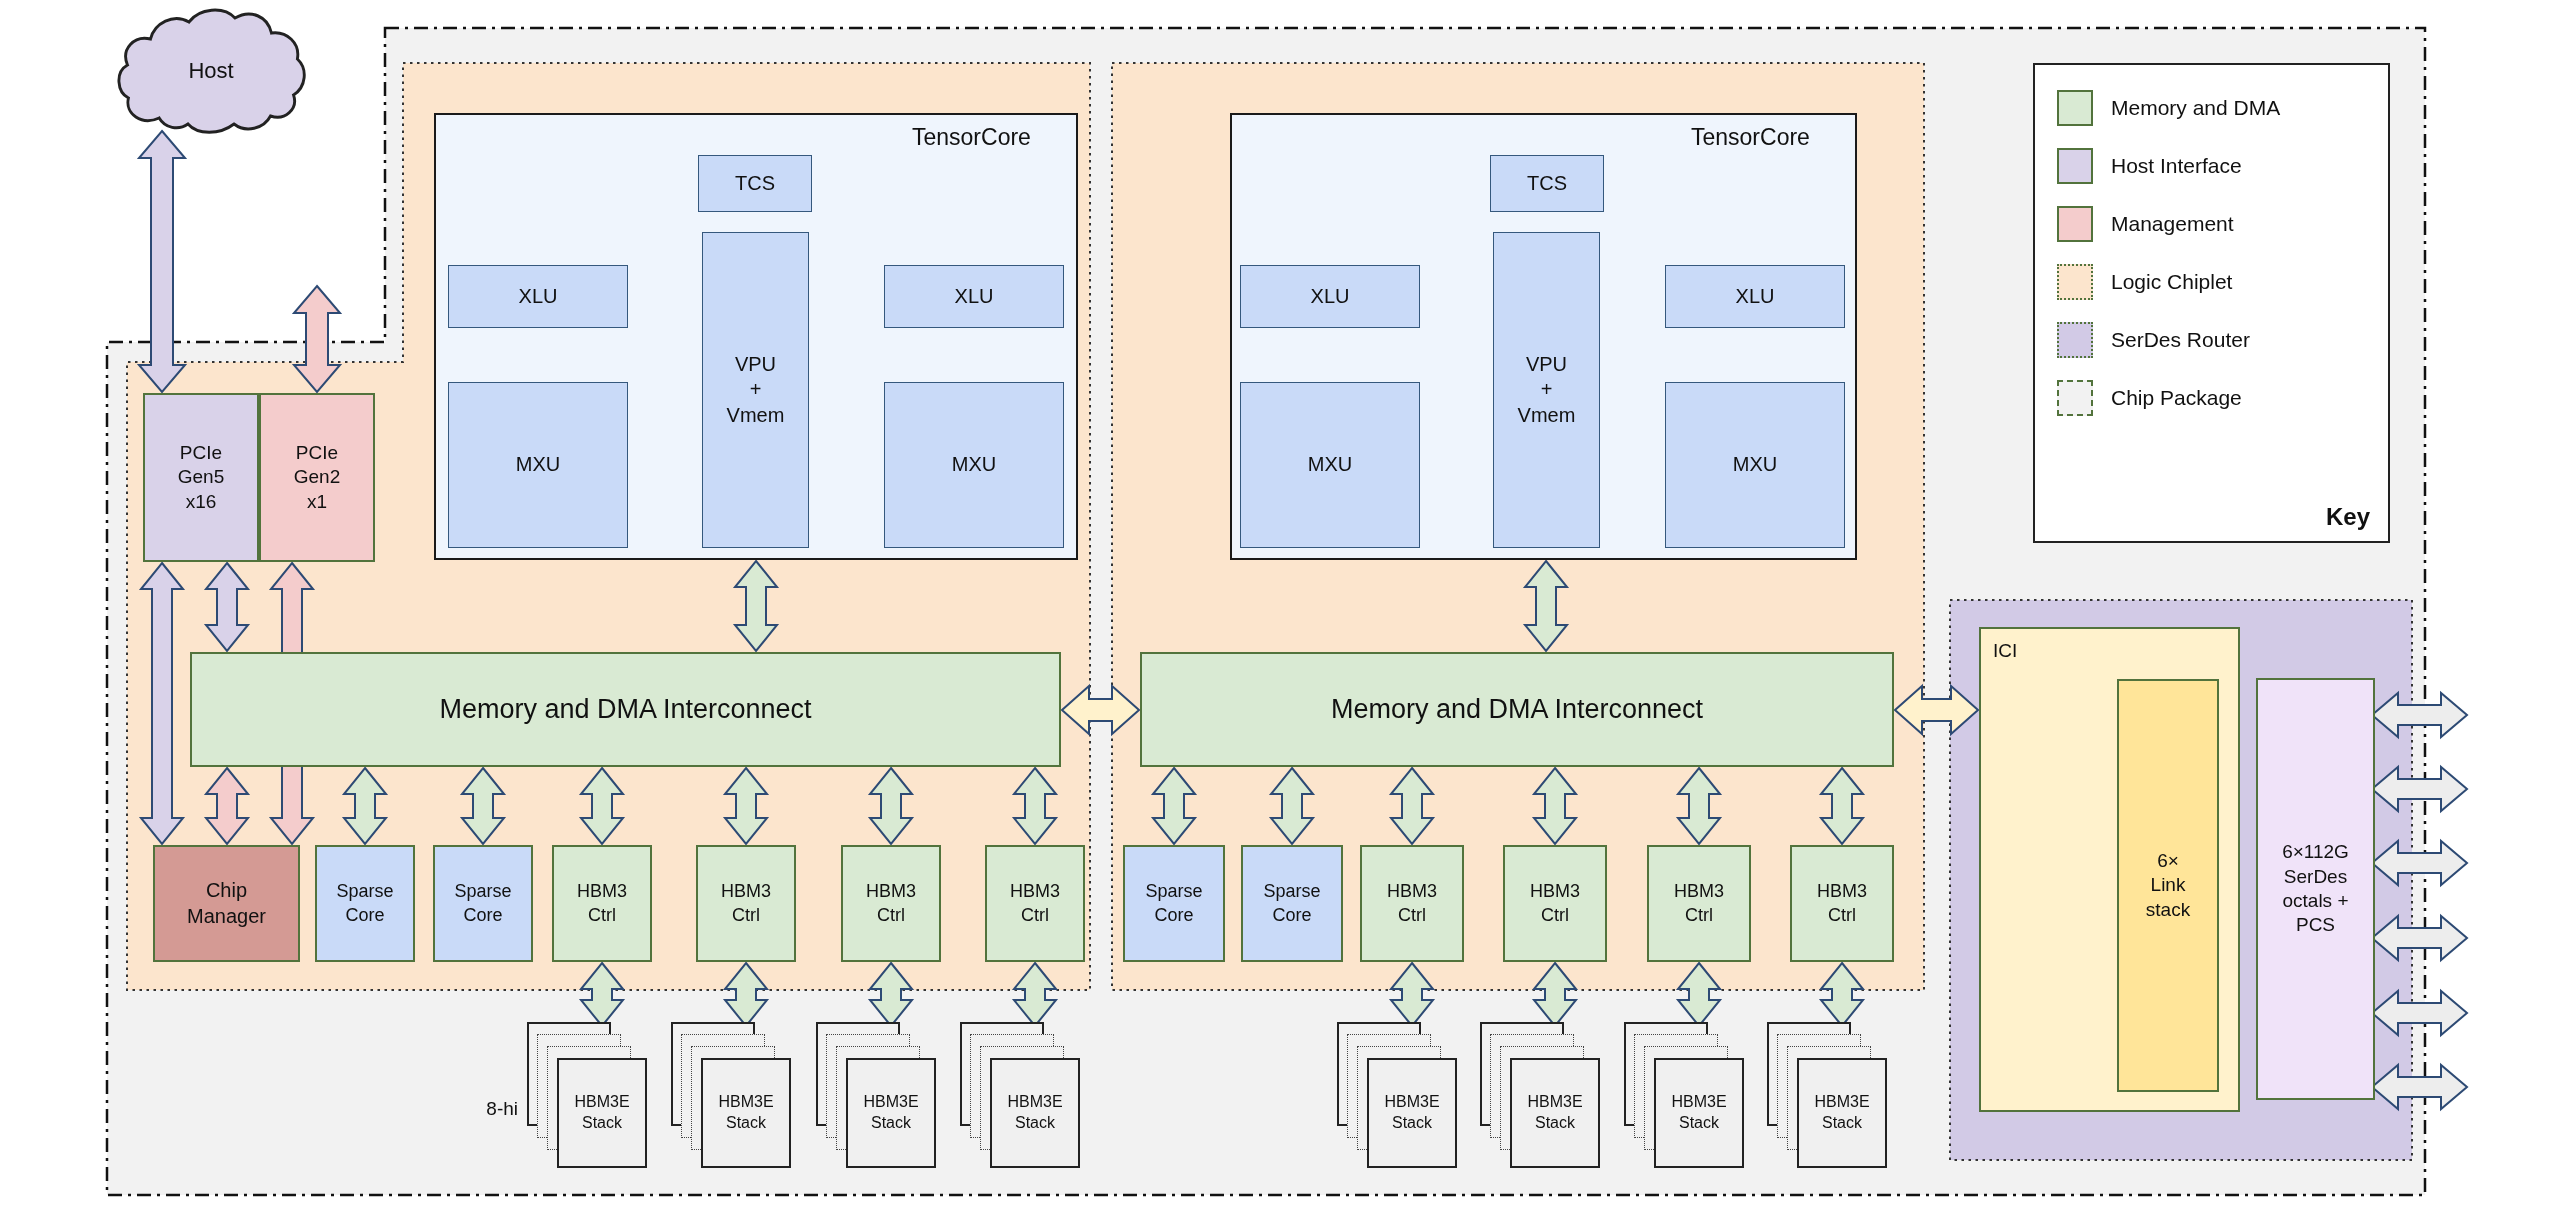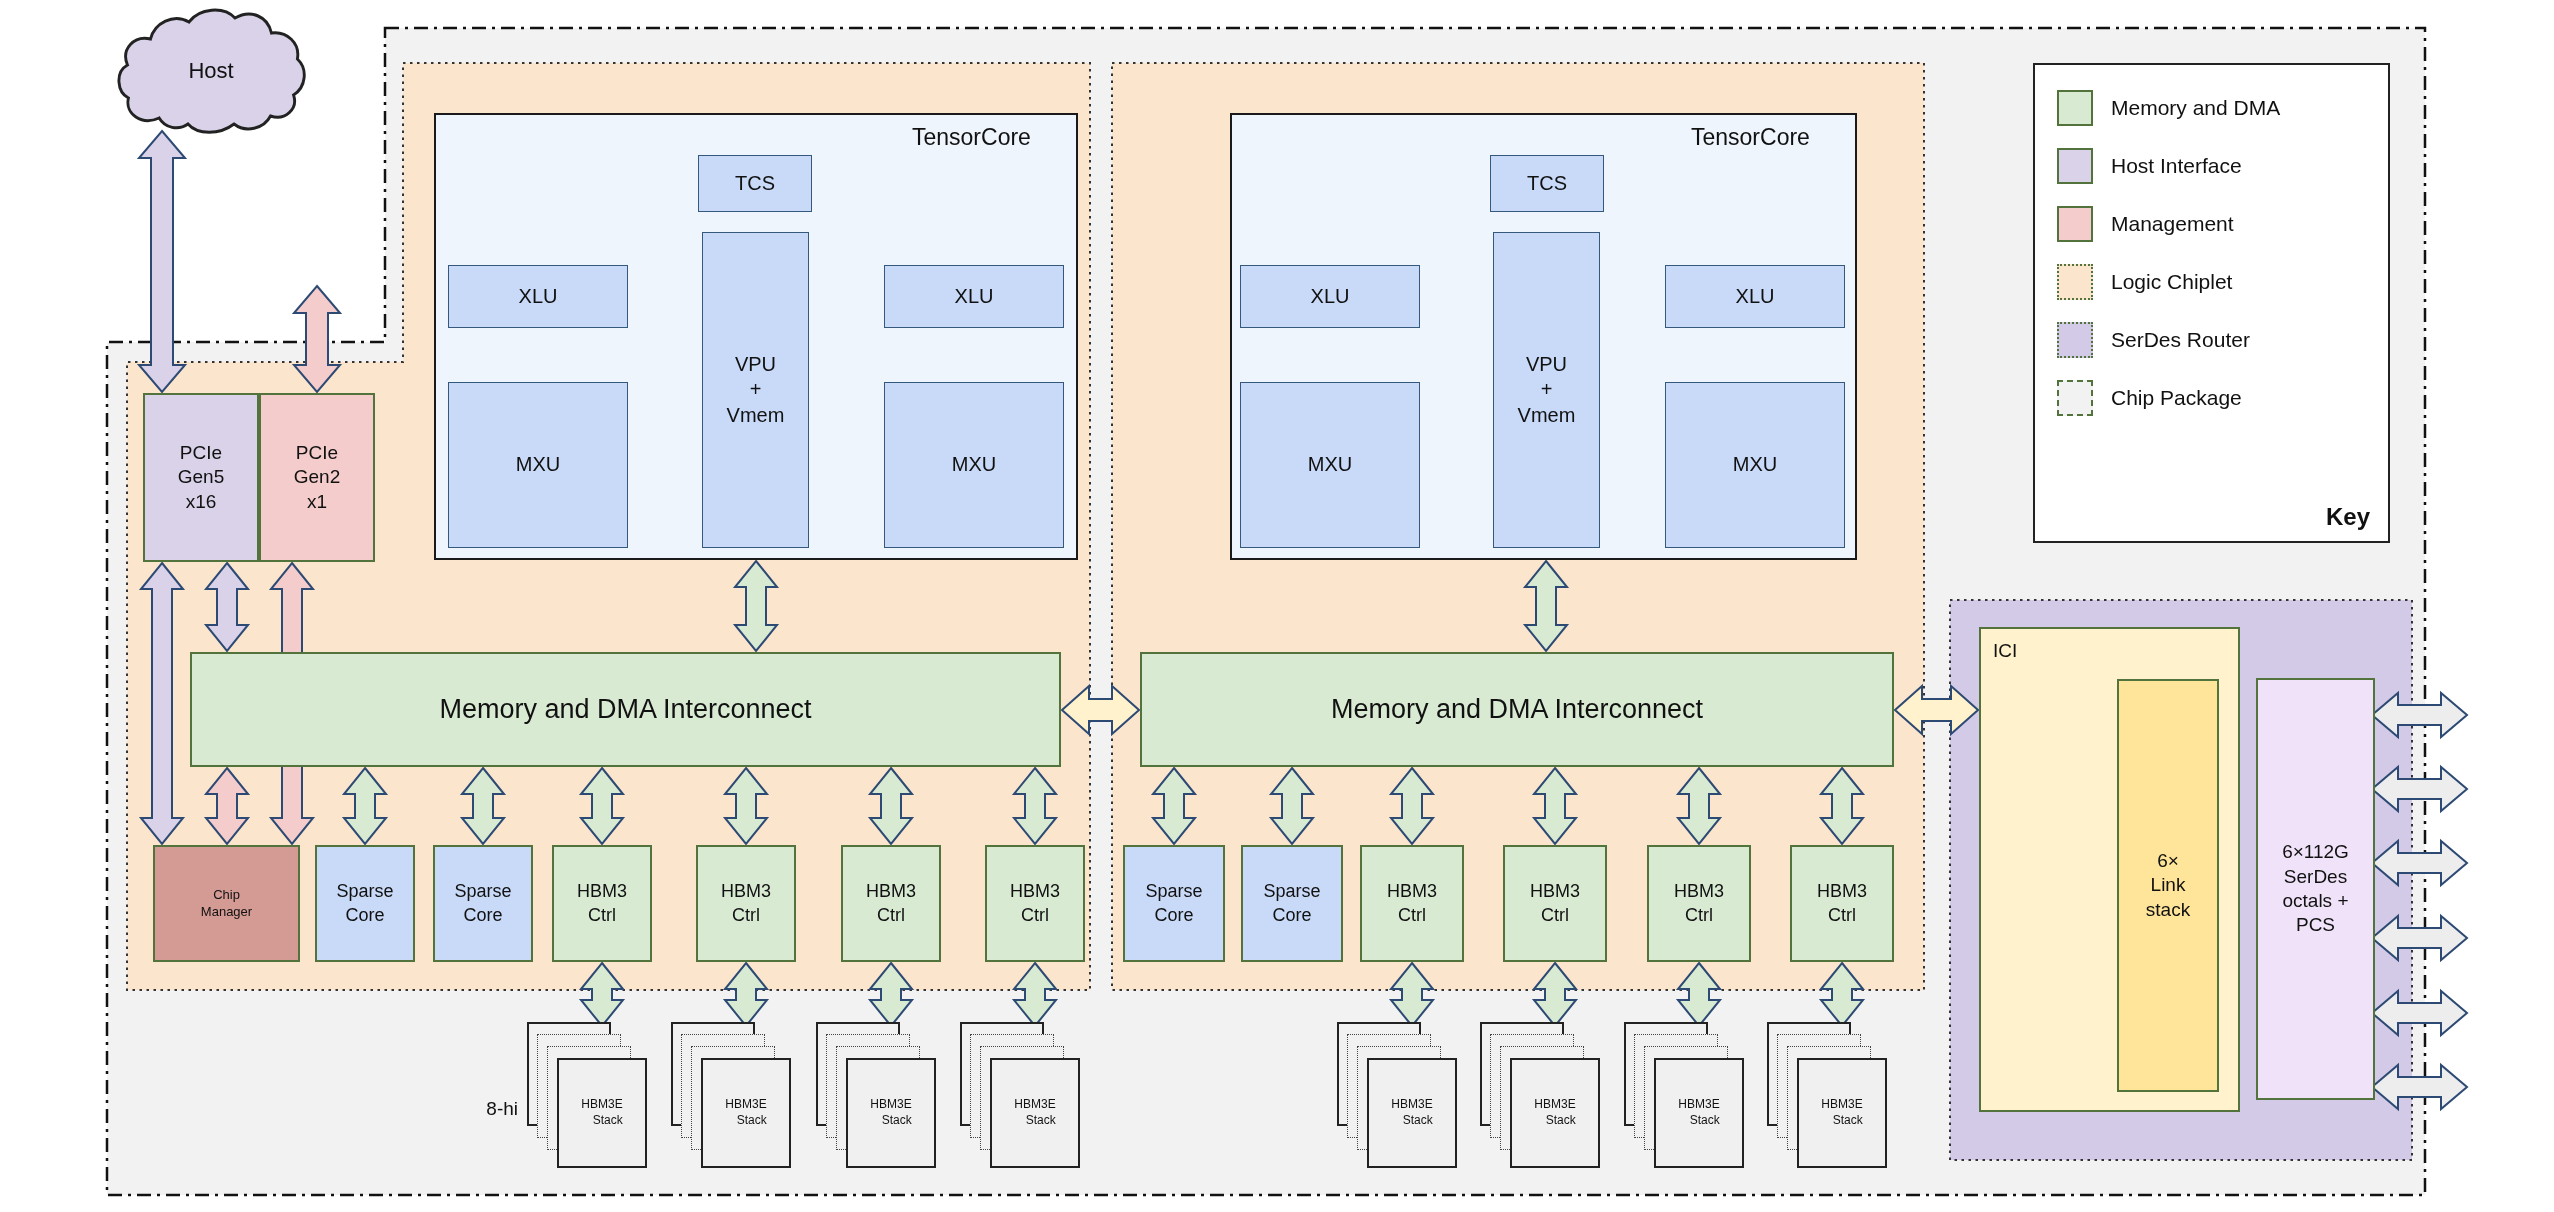--- a/index.html
+++ b/index.html
@@ -31,22 +31,22 @@
   .bar-label{font-size:27px;}
   .cloud{position:absolute;z-index:10;display:flex;align-items:center;justify-content:center;}
   .cloud svg{position:absolute;left:0;top:0;width:100%;height:100%;}
   .cloud span{position:relative;z-index:2;font-size:22px;}
   .stack-group{position:absolute;width:122px;height:148px;z-index:10;}
   .stack-rect{position:absolute;box-sizing:border-box;background:#f1f1f1;}
   .stack-rect.s-solid{border:2px solid #222;}
   .stack-rect.s-dot{border:1.5px dotted #444;}
   .stack-front{
     position:absolute;box-sizing:border-box;background:#f0f0f0;border:2px solid #222;
-    display:flex;align-items:center;justify-content:center;text-align:right;
-    white-space:pre-line;font-size:12px;line-height:1.3;
+    display:flex;align-items:center;justify-content:center;text-align:center;
+    white-space:pre-line;font-size:16px;line-height:1.3;
   }
   .note{position:absolute;z-index:10;font-size:19px;}
   #legend{
     position:absolute;left:2033px;top:63px;width:357px;height:480px;
     background:#fff;border:2px solid #222;box-sizing:border-box;z-index:10;
     padding-top:14px;
   }
   .lg-row{display:flex;align-items:center;height:58px;padding-left:22px;}
   .lg-sw{width:36px;height:36px;box-sizing:border-box;border:2px solid #52733c;margin-right:18px;flex:0 0 auto;}
   .lg-sw.dotted{border-style:dotted;}
@@ -145,21 +145,21 @@
 +
 Vmem</div>
   <div class="box tc-inner" style="left:1240px;top:265px;width:180px;height:63px;font-size:20px;">XLU</div>
   <div class="box tc-inner" style="left:1665px;top:265px;width:180px;height:63px;font-size:20px;">XLU</div>
   <div class="box tc-inner" style="left:1240px;top:382px;width:180px;height:166px;font-size:20px;">MXU</div>
   <div class="box tc-inner" style="left:1665px;top:382px;width:180px;height:166px;font-size:20px;">MXU</div>
 
   <div class="box gb f-green bar-label" style="left:190px;top:652px;width:871px;height:115px;">Memory and DMA Interconnect</div>
   <div class="box gb f-green bar-label" style="left:1140px;top:652px;width:754px;height:115px;">Memory and DMA Interconnect</div>
 
-  <div class="box gb f-mgr" style="left:153px;top:845px;width:147px;height:117px;font-size:13px;">Chip
+  <div class="box gb f-mgr" style="left:153px;top:845px;width:147px;height:117px;font-size:20px;">Chip
 Manager</div>
   <div class="box gb f-blue" style="left:315px;top:845px;width:100px;height:117px;font-size:18px;">Sparse
 Core</div>
   <div class="box gb f-blue" style="left:433px;top:845px;width:100px;height:117px;font-size:18px;">Sparse
 Core</div>
   <div class="box gb f-green" style="left:552px;top:845px;width:100px;height:117px;font-size:18px;">HBM3
 Ctrl</div>
   <div class="box gb f-green" style="left:696px;top:845px;width:100px;height:117px;font-size:18px;">HBM3
 Ctrl</div>
   <div class="box gb f-green" style="left:841px;top:845px;width:100px;height:117px;font-size:18px;">HBM3

